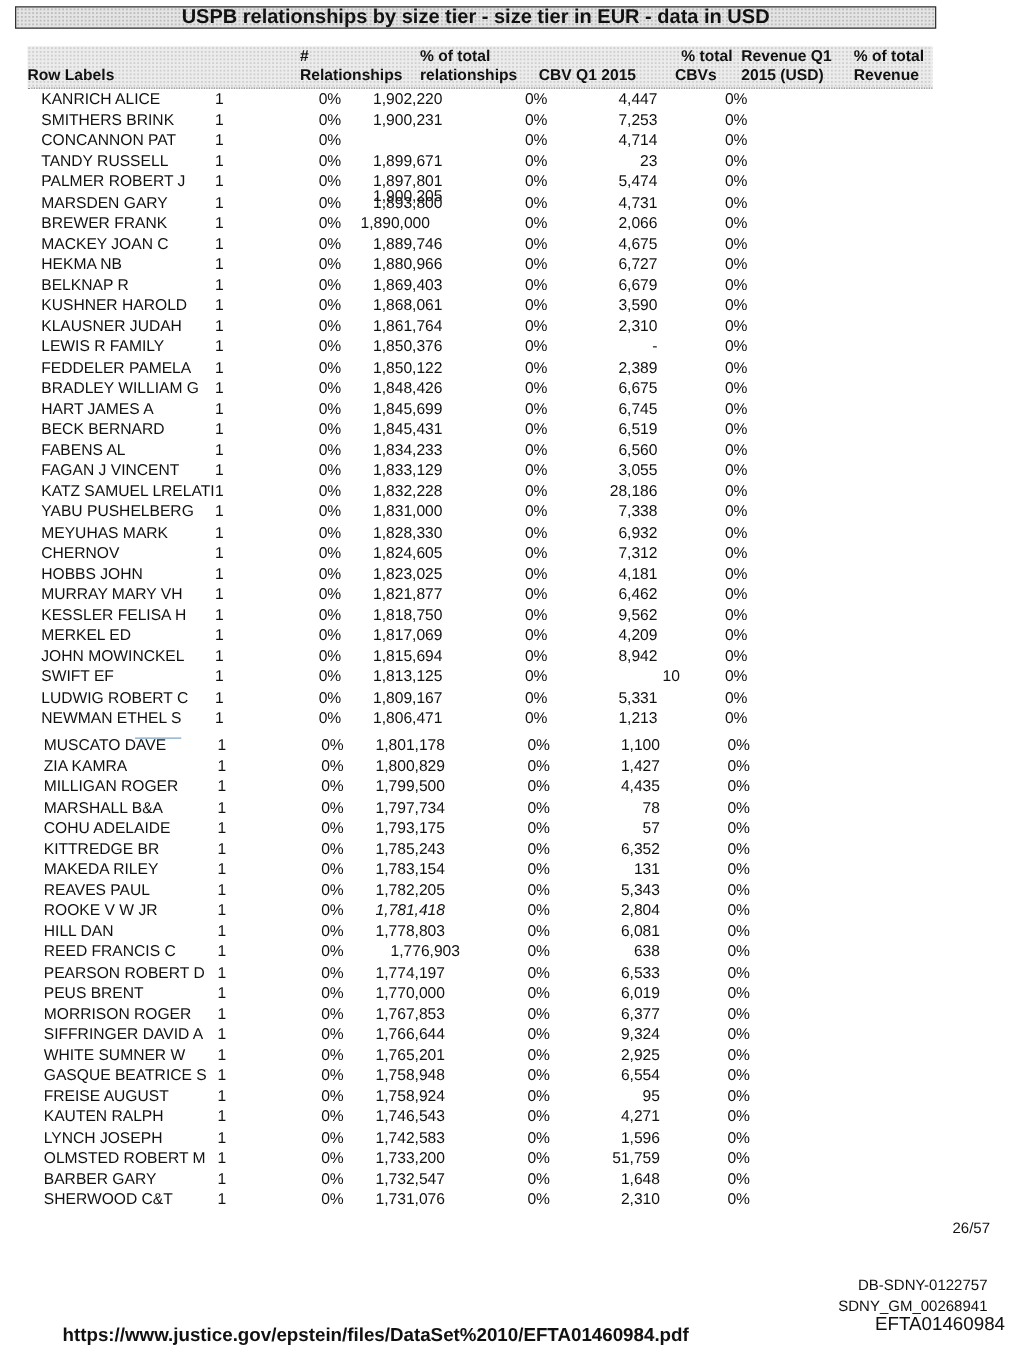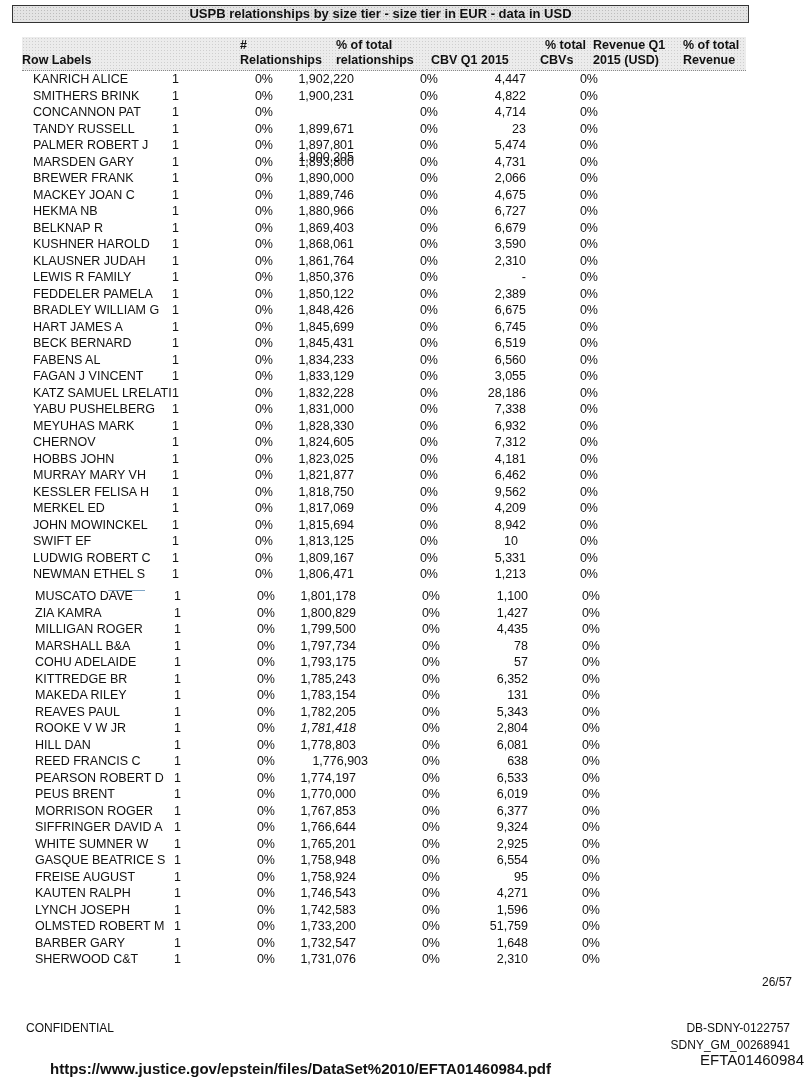--- a/index.html
+++ b/index.html
@@ -3,21 +3,21 @@
 <meta charset="utf-8">
 <style>
   html, body { margin:0; padding:0; background:#ffffff; }
   body { width:808px; height:1092px; position:relative; overflow:hidden;
          font-family:"Liberation Sans", sans-serif; color:#111; }
   .title-box { position:absolute; left:12px; top:5px; width:735px; height:16px;
                border:1.5px solid #333;
                background-color:#e4e4e4;
                background-image:radial-gradient(#bdbdbd 0.6px, transparent 0.7px);
                background-size:3px 3px;
-               font-weight:bold; font-size:13px; text-align:center; line-height:16px; }
+               font-weight:bold; font-size:16px; text-align:center; line-height:16px; }
   .header { position:absolute; left:22px; top:37px; width:724px; height:33px;
             background-color:#ececec;
             background-image:radial-gradient(#cfcfcf 0.6px, transparent 0.7px);
             background-size:3px 3px;
             border-bottom:1px dotted #888; }
   .hcell { position:absolute; font-weight:bold; font-size:12.5px; line-height:15px; }
   .hcell.r { text-align:right; }
   .block { position:absolute; left:0; width:661px; }
   .row { position:relative; height:16.5px; font-size:12.5px; line-height:16.5px; }
   .c { position:absolute; top:0; white-space:nowrap; }
@@ -70,21 +70,21 @@
       <span class="c r" style="right:223px;">0%</span>
       <span class="c r" style="right:135px;">4,447</span>
       <span class="c r" style="right:63px;">0%</span>
     </div>
     <div class="row">
       <span class="c name">SMITHERS BRINK</span>
       <span class="c r" style="right:482px;">1</span>
       <span class="c r" style="right:388px;">0%</span>
       <span class="c r" style="right:307px;">1,900,231</span>
       <span class="c r" style="right:223px;">0%</span>
-      <span class="c r" style="right:135px;">4,822</span>
+      <span class="c r" style="right:135px;">7,253</span>
       <span class="c r" style="right:63px;">0%</span>
     </div>
     <div class="row">
       <span class="c name">CONCANNON PAT</span>
       <span class="c r" style="right:482px;">1</span>
       <span class="c r" style="right:388px;">0%</span>
       <span class="c r" style="right:307px;margin-top:45px;">1,900,205</span>
       <span class="c r" style="right:223px;">0%</span>
       <span class="c r" style="right:135px;">4,714</span>
       <span class="c r" style="right:63px;">0%</span>
@@ -113,21 +113,21 @@
       <span class="c r" style="right:388px;">0%</span>
       <span class="c r" style="right:307px;">1,893,800</span>
       <span class="c r" style="right:223px;">0%</span>
       <span class="c r" style="right:135px;">4,731</span>
       <span class="c r" style="right:63px;">0%</span>
     </div>
     <div class="row">
       <span class="c name">BREWER FRANK</span>
       <span class="c r" style="right:482px;">1</span>
       <span class="c r" style="right:388px;">0%</span>
-      <span class="c r" style="right:307px;">1,890,000</span>
+      <span class="c r" style="right:317px;">1,890,000</span>
       <span class="c r" style="right:223px;">0%</span>
       <span class="c r" style="right:135px;">2,066</span>
       <span class="c r" style="right:63px;">0%</span>
     </div>
     <div class="row">
       <span class="c name">MACKEY JOAN C</span>
       <span class="c r" style="right:482px;">1</span>
       <span class="c r" style="right:388px;">0%</span>
       <span class="c r" style="right:307px;">1,889,746</span>
       <span class="c r" style="right:223px;">0%</span>
@@ -313,21 +313,21 @@
       <span class="c r" style="right:223px;">0%</span>
       <span class="c r" style="right:135px;">8,942</span>
       <span class="c r" style="right:63px;">0%</span>
     </div>
     <div class="row">
       <span class="c name">SWIFT EF</span>
       <span class="c r" style="right:482px;">1</span>
       <span class="c r" style="right:388px;">0%</span>
       <span class="c r" style="right:307px;">1,813,125</span>
       <span class="c r" style="right:223px;">0%</span>
-      <span class="c r" style="right:143px;">10</span>
+      <span class="c r" style="right:117px;">10</span>
       <span class="c r" style="right:63px;">0%</span>
     </div>
     <div class="row">
       <span class="c name">LUDWIG ROBERT C</span>
       <span class="c r" style="right:482px;">1</span>
       <span class="c r" style="right:388px;">0%</span>
       <span class="c r" style="right:307px;">1,809,167</span>
       <span class="c r" style="right:223px;">0%</span>
       <span class="c r" style="right:135px;">5,331</span>
       <span class="c r" style="right:63px;">0%</span>
@@ -550,21 +550,20 @@
       <span class="c r" style="right:133px;">2,310</span>
       <span class="c r" style="right:61px;">0%</span>
     </div>
   </div>
 
 <div class="artifact"></div>
 
 <div class="pagenum">26/57</div>
 
 <div class="foot-left">
-  <div>CONFIDENTIAL</div>
 </div>
 
 <div class="foot-right">
   <div>DB-SDNY-0122757</div>
   <div>SDNY_GM_00268941</div>
 </div>
 
 <div class="url">https://www.justice.gov/epstein/files/DataSet%2010/EFTA01460984.pdf</div>
 <div class="efta">EFTA01460984</div>
 

